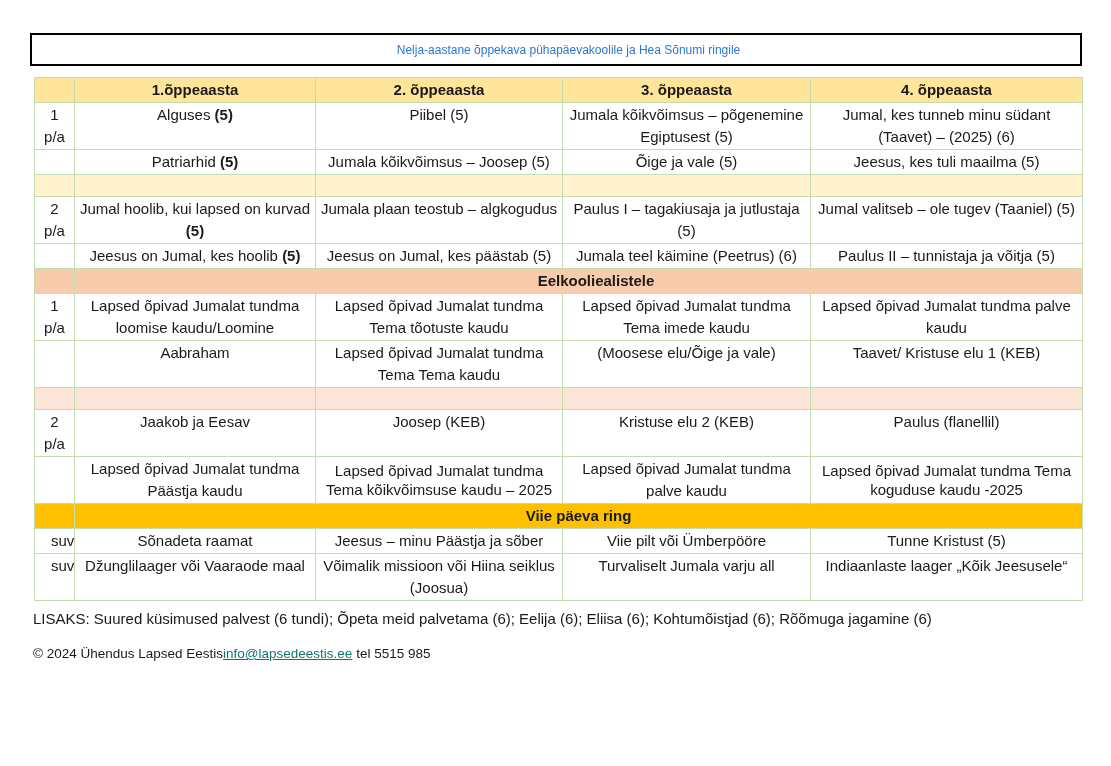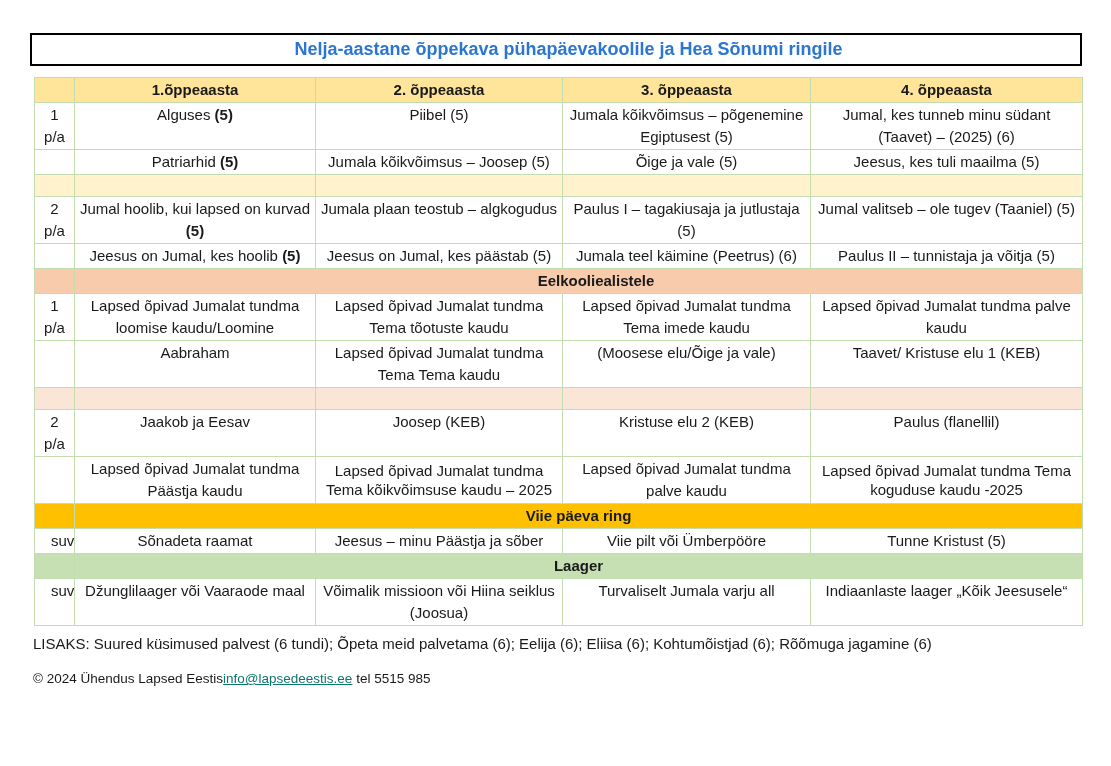--- a/index.html
+++ b/index.html
@@ -6,21 +6,21 @@
   html, body { background: #ffffff; width: 1111px; height: 766px; overflow: hidden; }
   body { font-family: "Liberation Sans", sans-serif; color: #1a1a1a; }
   .page { padding: 33px 29px 0 30px; }
 
   .title-box {
     border: 2px solid #000000;
     height: 33px;
     display: flex; align-items: center; justify-content: center;
     margin-bottom: 11px;
   }
-  .title-box .title { color: #2b76d2; font-weight: bold; font-size: 18px; margin-left: 25px; }
+  .title-box .title { color: #2b76d2; font-weight: normal; font-size: 12px; margin-left: 25px; }
 
   table.curriculum {
     border-collapse: collapse;
     table-layout: fixed;
     width: 1048px;
     margin-left: 4px;
   }
   th, td {
     border: 1px solid #c3ddb0;
     font-size: 15px;
@@ -156,24 +156,20 @@
           <td class="rowlabel"></td>
           <td colspan="4" class="section">Viie päeva ring</td>
         </tr>
         <tr>
           <td class="rowlabel bold">suvi</td>
           <td>Sõnadeta raamat</td>
           <td>Jeesus – minu Päästja ja sõber</td>
           <td>Viie pilt või Ümberpööre</td>
           <td>Tunne Kristust (5)</td>
         </tr>
-        <tr class="bg-green">
-          <td class="rowlabel"></td>
-          <td colspan="4" class="section">Laager</td>
-        </tr>
         <tr>
           <td class="rowlabel bold">suvi</td>
           <td>Džunglilaager või Vaaraode maal</td>
           <td>Võimalik missioon või Hiina seiklus (Joosua)</td>
           <td>Turvaliselt Jumala varju all</td>
           <td>Indiaanlaste laager „Kõik Jeesusele“</td>
         </tr>
       </tbody>
   </table>
 

